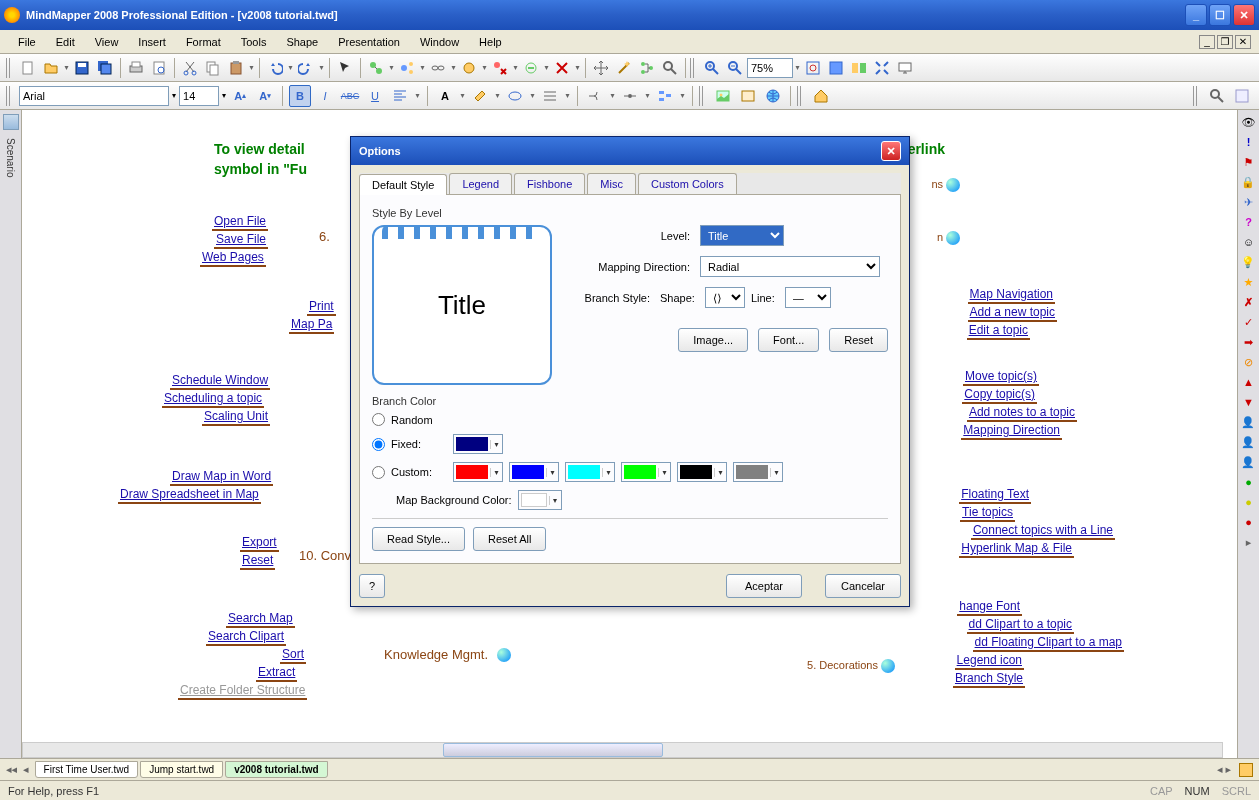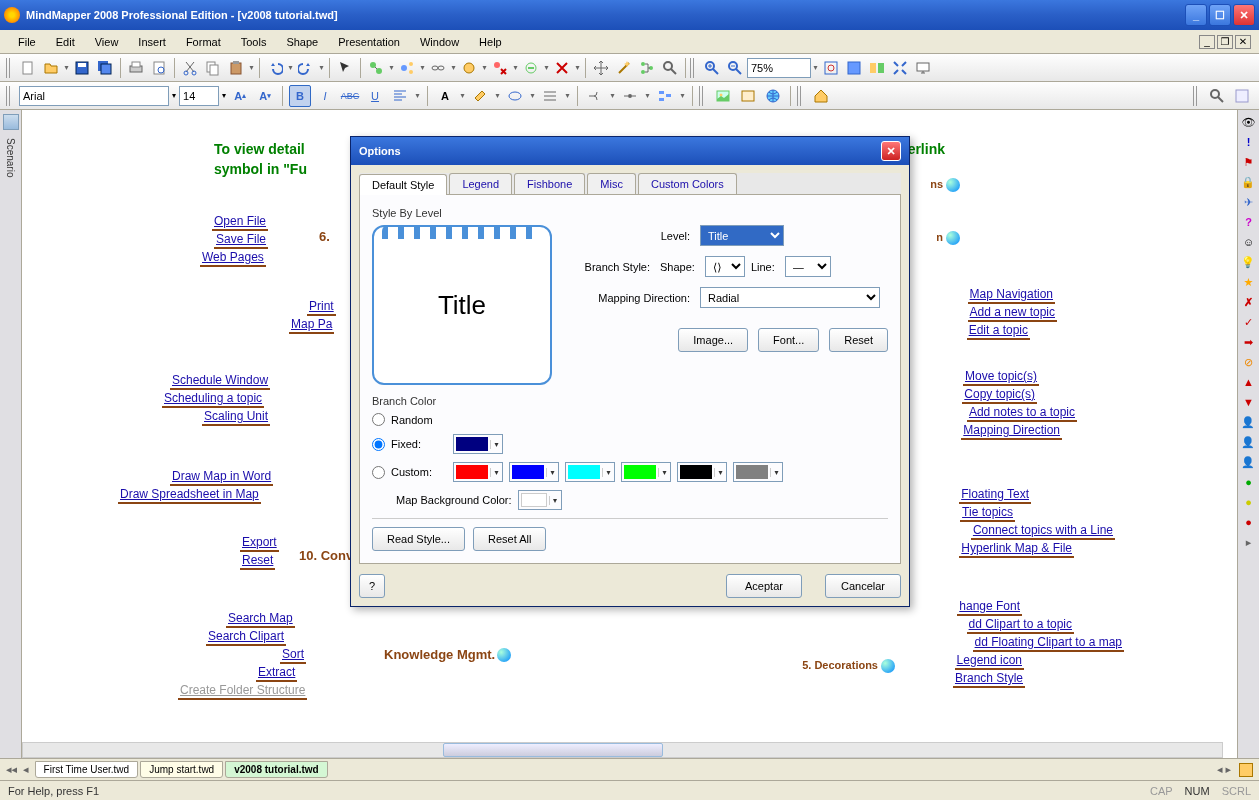--- a/index.html
+++ b/index.html
@@ -24,21 +24,21 @@
 .workspace{position:absolute;top:110px;left:0;right:0;bottom:42px;display:flex}
 .leftpanel{width:22px;background:#e0dfe3;border-right:1px solid #aca899;display:flex;flex-direction:column;align-items:center;padding-top:4px}
 .leftpanel .sbox{width:16px;height:16px;background:linear-gradient(to bottom,#cde,#9bd);border:1px solid #7f9db9;margin-bottom:4px}
 .leftpanel .vtxt{writing-mode:vertical-rl;font-size:10px;color:#333;margin-top:4px}
 .canvas{flex:1;background:#fff;position:relative;overflow:hidden}
 .rightpanel{width:22px;background:#e0dfe3;border-left:1px solid #aca899;display:flex;flex-direction:column;align-items:center;padding-top:4px;gap:4px}
 .rightpanel .ricon{width:16px;height:16px;display:flex;align-items:center;justify-content:center}
 .node{position:absolute;font-size:12px;padding:1px 2px;white-space:nowrap}
 .node.link{color:#1a0dab;text-decoration:underline;border-bottom:2px solid #8b4513}
 .node.title{color:#008000;font-weight:bold;font-size:14px}
-.node.cat{color:#8b4513;font-weight:bold;font-size:13px}
+.node.cat{color:#8b4513;font-weight:normal;font-size:13px}
 .globe{display:inline-block;width:14px;height:14px;background:radial-gradient(circle at 30% 30%,#afd,#08f);border-radius:50%;vertical-align:middle;margin-left:3px}
 .dialog{position:absolute;top:136px;left:350px;width:560px;background:#ece9d8;border:1px solid #0a246a;box-shadow:3px 3px 8px rgba(0,0,0,.3);z-index:100}
 .dlg-title{height:28px;background:linear-gradient(to bottom,#3b77de,#1c4fb8);color:#fff;font-weight:bold;font-size:13px;display:flex;align-items:center;padding:0 8px}
 .dlg-title .dlgclose{margin-left:auto;width:20px;height:20px;background:linear-gradient(to bottom,#f77,#c22);border:1px solid #fff;border-radius:3px;display:flex;align-items:center;justify-content:center;color:#fff;font-weight:bold}
 .dlg-body{padding:8px}
 .tabs{display:flex;border-bottom:1px solid #aca899;background:#e8e8e8}
 .tab{padding:4px 12px;border:1px solid #aca899;border-bottom:none;margin-right:2px;background:#f0f0f0;border-radius:3px 3px 0 0;cursor:default;color:#1a0dab}
 .tab.active{background:#fff;color:#000;position:relative;top:1px}
 .tabcontent{background:#fcfcfe;border:1px solid #aca899;border-top:none;padding:12px}
 .fieldset-label{font-size:11px;color:#333;margin-bottom:6px}
@@ -54,21 +54,21 @@
 .colorbtn .ar{width:12px;font-size:8px;text-align:center;color:#333;border-left:1px solid #ccc}
 .radio-row{display:flex;align-items:center;gap:6px;margin-bottom:8px}
 .tabbar{position:absolute;bottom:20px;left:0;right:0;height:22px;background:#ece9d8;display:flex;align-items:center;padding:0 6px;border-top:1px solid #aca899}
 .doctab{padding:2px 8px;border:1px solid #aca899;background:#fffde7;margin-right:2px;font-size:10px;border-radius:0 0 3px 3px}
 .doctab.active{background:#d4f7d4;font-weight:bold}
 .doctab.alt{background:#fff}
 .statusbar{position:absolute;bottom:0;left:0;right:0;height:20px;background:#ece9d8;border-top:1px solid #aca899;display:flex;align-items:center;padding:0 8px;font-size:11px;color:#333}
 .statusbar .sseg{margin-left:auto;display:flex;gap:12px;color:#999}
 .hscroll{position:absolute;bottom:0;left:0;right:14px;height:16px;background:#e8e8e8;border:1px solid #ccc}
 .hscroll .thumb{position:absolute;left:420px;width:220px;height:14px;background:linear-gradient(to bottom,#eef,#ccd);border:1px solid #9bd;border-radius:2px}
-.zoom-combo{width:64px;height:20px;border:1px solid #7f9db9;background:#fff;font-size:11px;padding:0 3px}
+.zoom-combo{width:46px;height:20px;border:1px solid #7f9db9;background:#fff;font-size:11px;padding:0 3px}
 </style>
 </head>
 <body>
 
 <div class="titlebar">
   <div class="appicon"></div>
   <span>MindMapper 2008 Professional Edition - [v2008 tutorial.twd]</span>
   <div class="spacer"></div>
   <div class="winbtn">_</div>
   <div class="winbtn">☐</div>
@@ -512,29 +512,29 @@
       <div style="display:flex;gap:20px">
         <div class="preview">
           <span class="preview-txt">Title</span>
         </div>
         <div style="flex:1">
           <div class="formrow">
             <label style="width:118px">Level:</label>
             <select class="fld" style="width:84px;background:#316ac5;color:#fff"><option>Title</option></select>
           </div>
           <div class="formrow">
+            <label style="width:118px">Mapping Direction:</label>
+            <select class="fld" style="width:180px"><option>Radial</option></select>
+          </div>
+          <div class="formrow">
             <label style="width:78px">Branch Style:</label>
             <label>Shape:</label>
             <select class="fld" style="width:40px"><option>⟨⟩</option></select>
             <label>Line:</label>
             <select class="fld" style="width:46px"><option>—</option></select>
-          </div>
-          <div class="formrow">
-            <label style="width:118px">Mapping Direction:</label>
-            <select class="fld" style="width:180px"><option>Radial</option></select>
           </div>
           <div class="formrow" style="margin-top:20px;gap:10px;justify-content:flex-end">
             <button class="btn">Image...</button>
             <button class="btn">Font...</button>
             <button class="btn">Reset</button>
           </div>
         </div>
       </div>
       <div style="margin-top:10px">
         <div class="fieldset-label">Branch Color</div>

